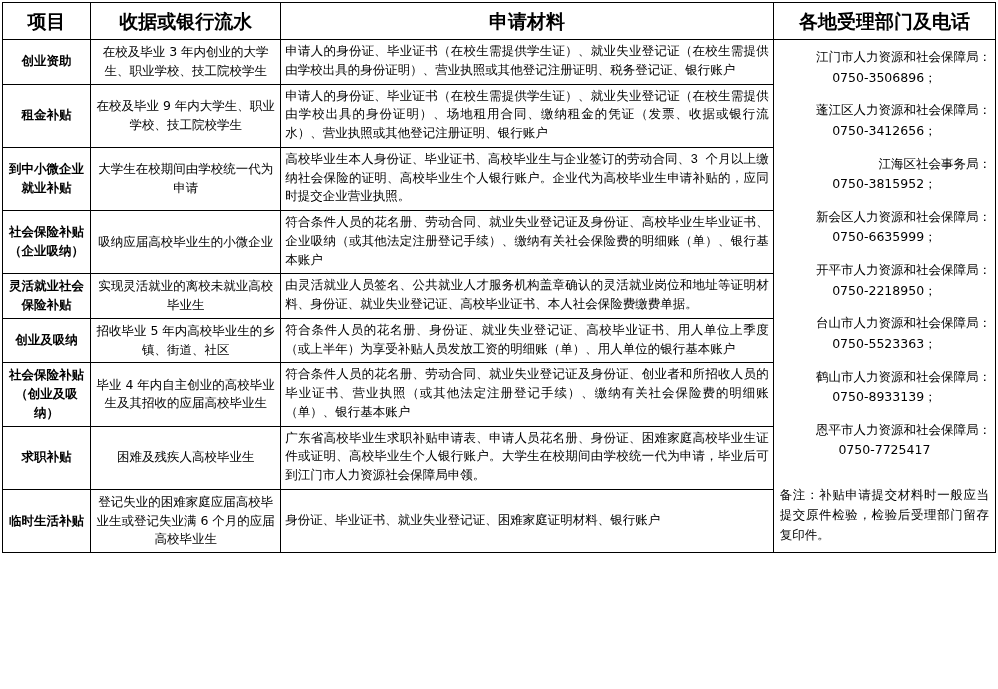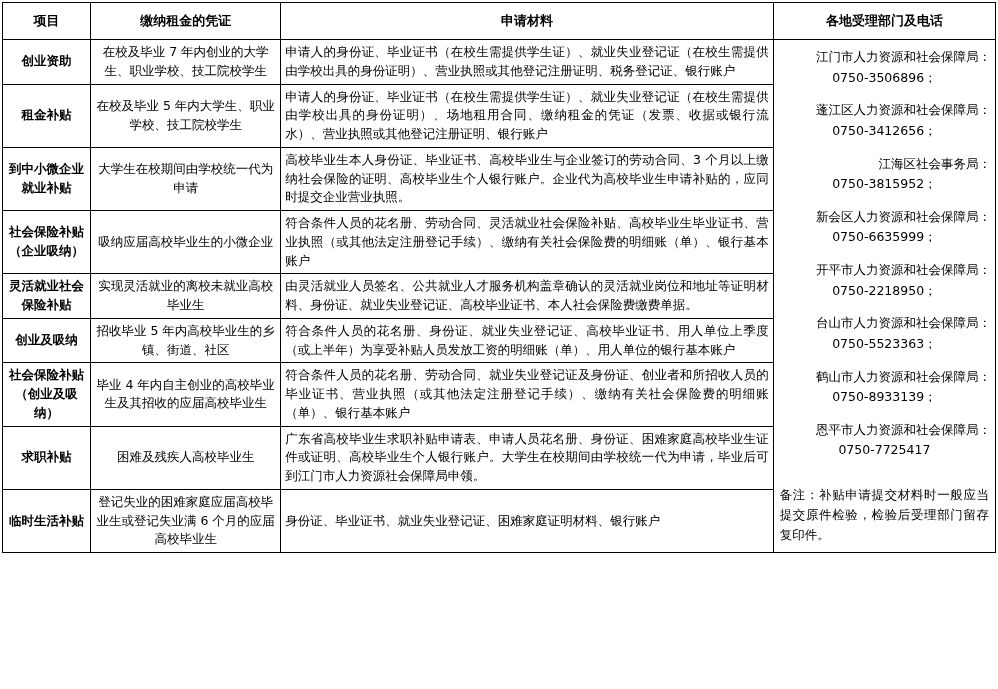--- a/index.html
+++ b/index.html
@@ -25,38 +25,39 @@
   table.subsidy-table th {
     border: 1px solid #000000;
     padding: 3px 4px;
     vertical-align: middle;
     line-height: 1.5;
     word-break: break-all;
   }
   thead th {
     font-weight: bold;
     text-align: center;
-    font-size: 13px;
+    font-size: 19px;
     height: 30px;
   }
   col.c-item { width: 88px; }
   col.c-target { width: 190px; }
   col.c-material { width: 492px; }
   col.c-dept { width: 222px; }
 
   td.item-cell {
     text-align: center;
     font-weight: bold;
   }
   td.target-cell {
     text-align: center;
   }
   td.material-cell {
     text-align: justify;
     text-justify: inter-ideograph;
+    font-family: Liberation Mono, monospace;
   }
   td.dept-cell {
     text-align: center;
     vertical-align: top;
     padding-top: 20px;
   }
   .dept-block {
     margin-bottom: 12px;
     line-height: 1.65;
   }
@@ -83,29 +84,29 @@
 <table class="subsidy-table">
   <colgroup>
     <col class="c-item">
     <col class="c-target">
     <col class="c-material">
     <col class="c-dept">
   </colgroup>
   <thead>
     <tr>
       <th>项目</th>
-      <th>缴纳租金的凭证</th>
+      <th>收据或银行流水</th>
       <th>申请材料</th>
       <th>各地受理部门及电话</th>
     </tr>
   </thead>
   <tbody>
     <tr>
       <td class="item-cell">创业资助</td>
-      <td class="target-cell">在校及毕业 7 年内创业的大学生、职业学校、技工院校学生</td>
+      <td class="target-cell">在校及毕业 3 年内创业的大学生、职业学校、技工院校学生</td>
       <td class="material-cell">申请人的身份证、毕业证书（在校生需提供学生证）、就业失业登记证（在校生需提供由学校出具的身份证明）、营业执照或其他登记注册证明、税务登记证、银行账户</td>
       <td class="dept-cell" rowspan="9">
         <div class="dept-block">
           <span class="dept-name">江门市人力资源和社会保障局：</span>
           <span class="dept-phone">0750-3506896；</span>
         </div>
         <div class="dept-block">
           <span class="dept-name">蓬江区人力资源和社会保障局：</span>
           <span class="dept-phone">0750-3412656；</span>
         </div>
@@ -131,32 +132,32 @@
         </div>
         <div class="dept-block">
           <span class="dept-name">恩平市人力资源和社会保障局：</span>
           <span class="dept-phone">0750-7725417</span>
         </div>
         <div class="dept-note">备注：补贴申请提交材料时一般应当提交原件检验，检验后受理部门留存复印件。</div>
       </td>
     </tr>
     <tr>
       <td class="item-cell">租金补贴</td>
-      <td class="target-cell">在校及毕业 5 年内大学生、职业学校、技工院校学生</td>
+      <td class="target-cell">在校及毕业 9 年内大学生、职业学校、技工院校学生</td>
       <td class="material-cell">申请人的身份证、毕业证书（在校生需提供学生证）、就业失业登记证（在校生需提供由学校出具的身份证明）、场地租用合同、缴纳租金的凭证（发票、收据或银行流水）、营业执照或其他登记注册证明、银行账户</td>
     </tr>
     <tr>
       <td class="item-cell">到中小微企业就业补贴</td>
       <td class="target-cell">大学生在校期间由学校统一代为申请</td>
       <td class="material-cell">高校毕业生本人身份证、毕业证书、高校毕业生与企业签订的劳动合同、3 个月以上缴纳社会保险的证明、高校毕业生个人银行账户。企业代为高校毕业生申请补贴的，应同时提交企业营业执照。</td>
     </tr>
     <tr>
       <td class="item-cell">社会保险补贴（企业吸纳）</td>
       <td class="target-cell">吸纳应届高校毕业生的小微企业</td>
-      <td class="material-cell">符合条件人员的花名册、劳动合同、灵活就业社会保险补贴、高校毕业生毕业证书、营业执照（或其他法定注册登记手续）、缴纳有关社会保险费的明细账（单）、银行基本账户</td>
+      <td class="material-cell">符合条件人员的花名册、劳动合同、就业失业登记证及身份证、高校毕业生毕业证书、企业吸纳（或其他法定注册登记手续）、缴纳有关社会保险费的明细账（单）、银行基本账户</td>
     </tr>
     <tr>
       <td class="item-cell">灵活就业社会保险补贴</td>
       <td class="target-cell">实现灵活就业的离校未就业高校毕业生</td>
       <td class="material-cell">由灵活就业人员签名、公共就业人才服务机构盖章确认的灵活就业岗位和地址等证明材料、身份证、就业失业登记证、高校毕业证书、本人社会保险费缴费单据。</td>
     </tr>
     <tr>
       <td class="item-cell">创业及吸纳</td>
       <td class="target-cell">招收毕业 5 年内高校毕业生的乡镇、街道、社区</td>
       <td class="material-cell">符合条件人员的花名册、身份证、就业失业登记证、高校毕业证书、用人单位上季度（或上半年）为享受补贴人员发放工资的明细账（单）、用人单位的银行基本账户</td>

